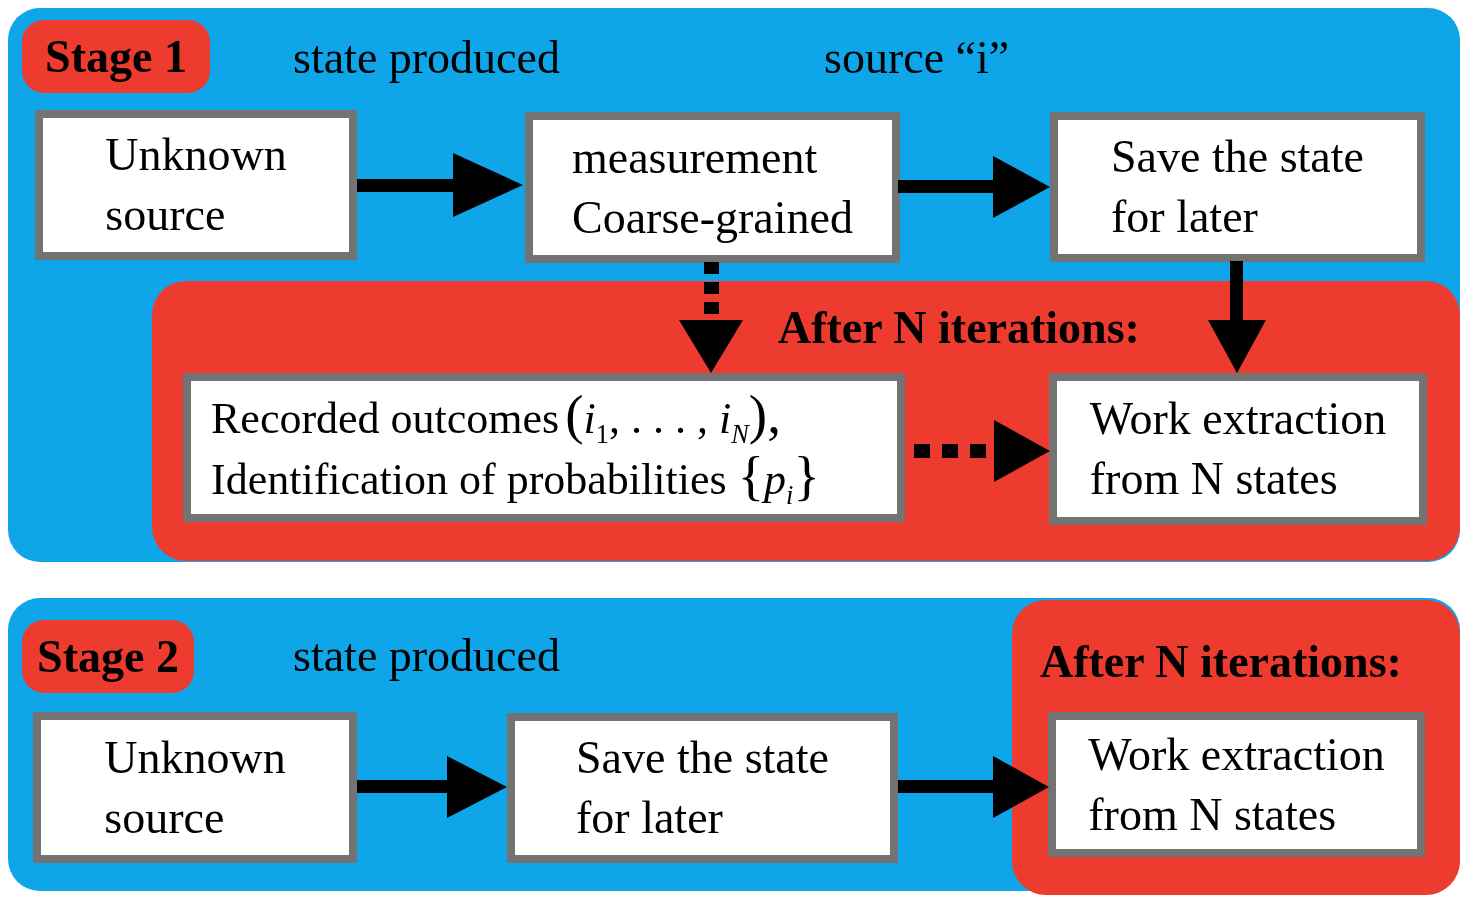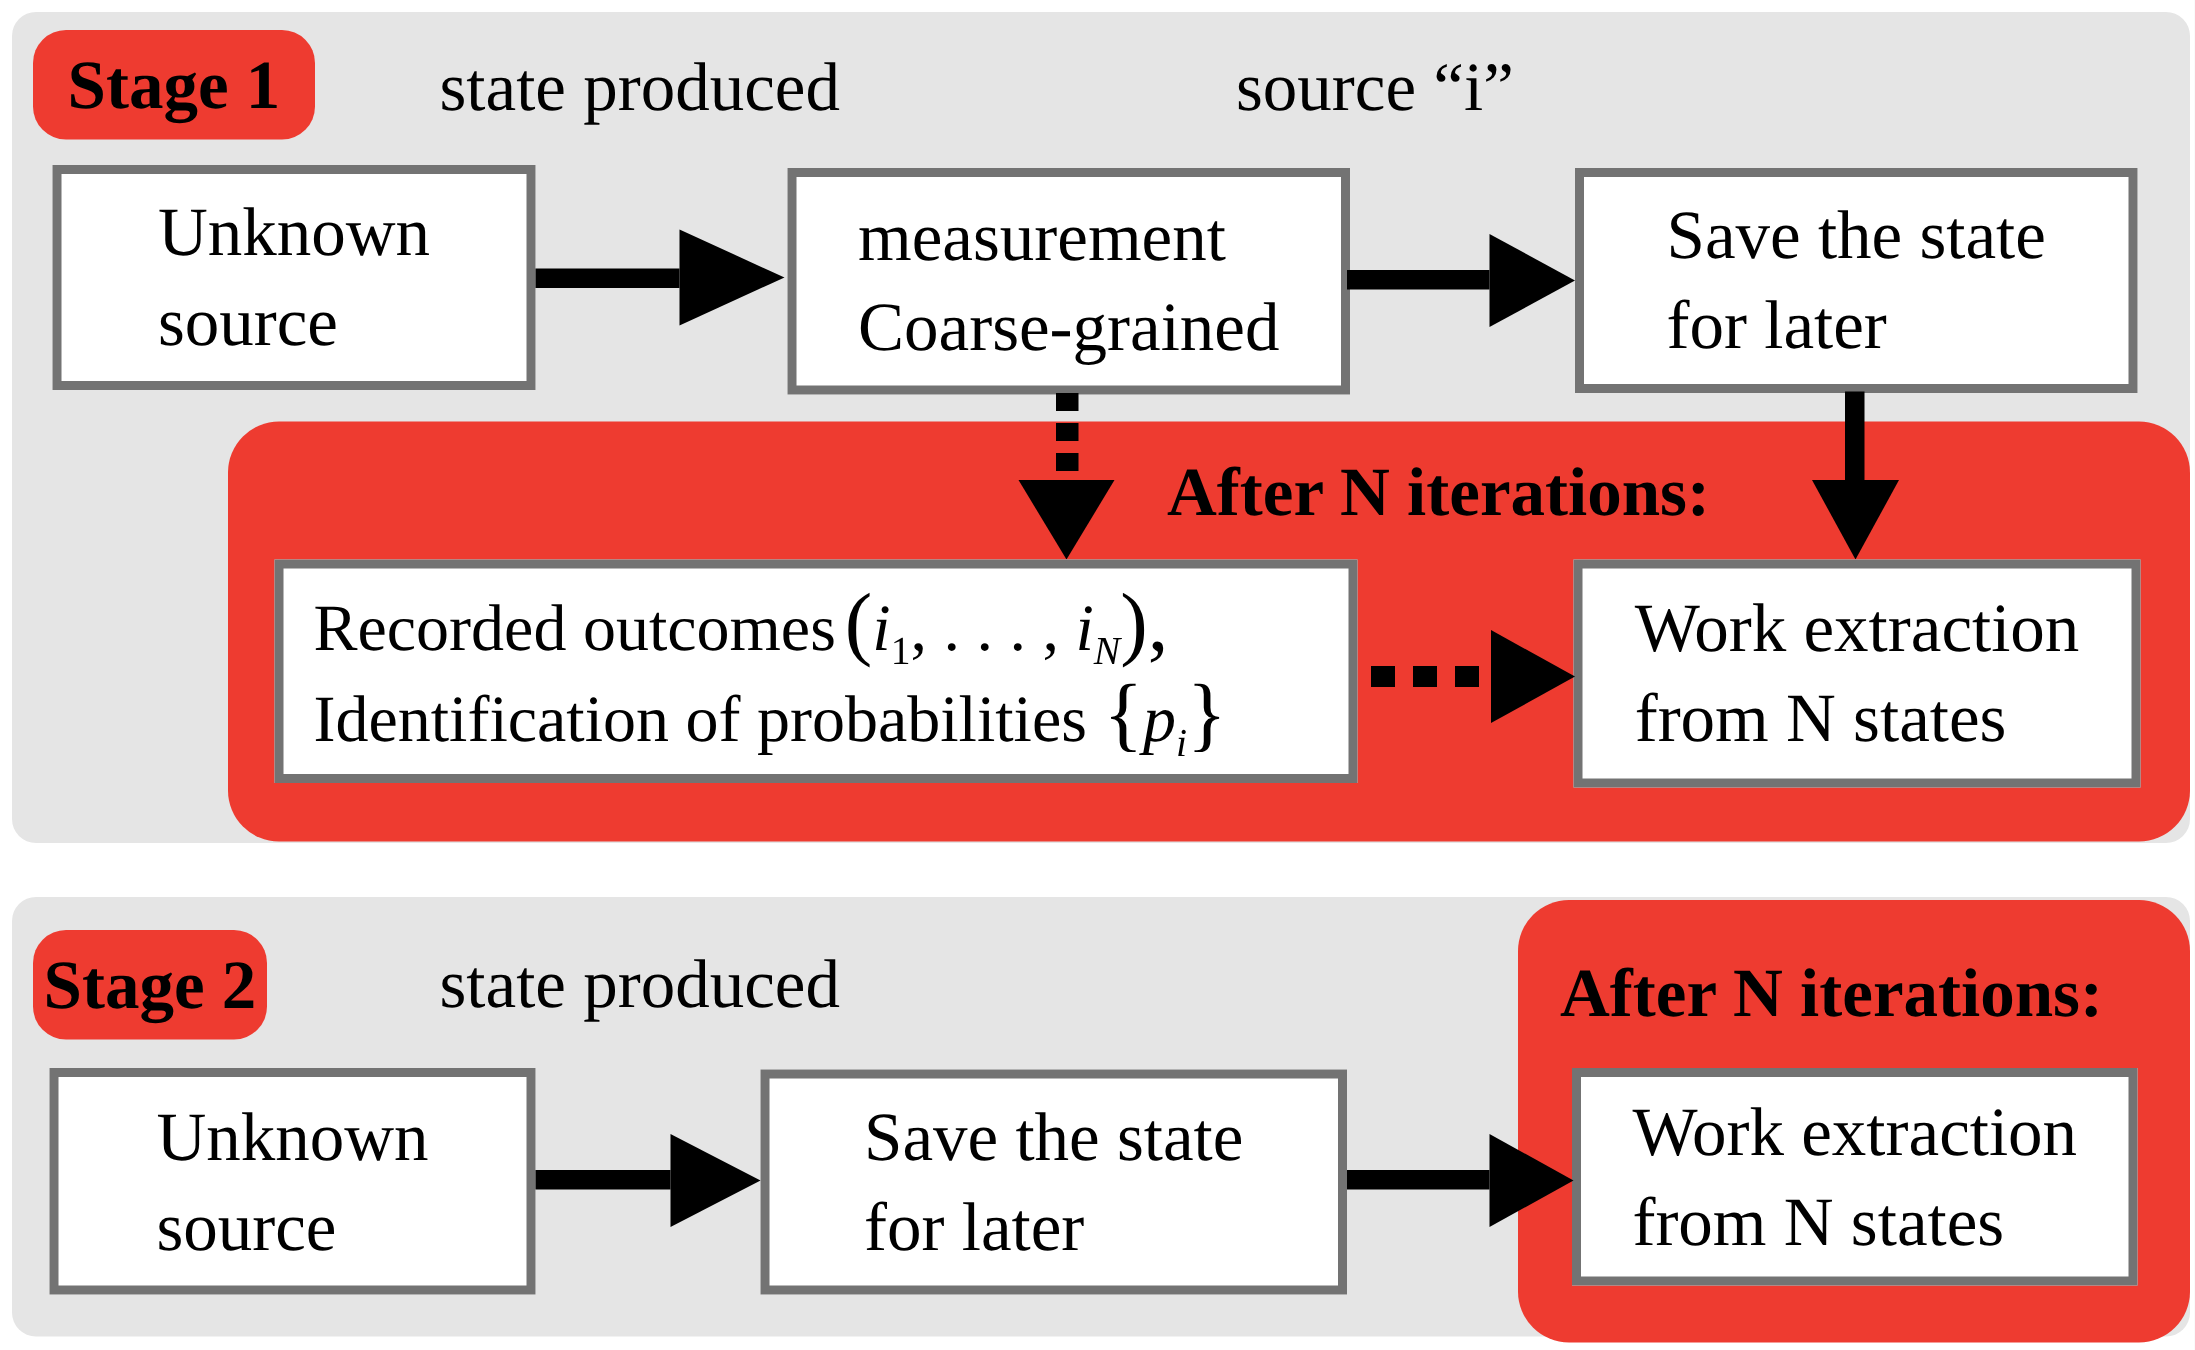--- a/index.html
+++ b/index.html
@@ -8,22 +8,22 @@
     position: relative;
     width: 1463px;
     height: 900px;
     background: #ffffff;
     font-family: "Liberation Serif", serif;
     color: #000;
     overflow: hidden;
   }
   .panel {
     position: absolute;
-    background: #e5e5e5;
-    border-radius: 16px;
+    background: #0ea5e9;
+    border-radius: 32px;
   }
   .red-group {
     position: absolute;
     background: #ee3b30;
     border-radius: 34px;
     z-index: 1;
   }
   .badge {
     position: absolute;
     background: #ee3b30;
@@ -39,21 +39,21 @@
     position: absolute;
     font-size: 46px;
     line-height: 50px;
     white-space: nowrap;
     z-index: 2;
   }
   .lbl.bold { font-weight: 700; }
   .flowbox {
     position: absolute;
     background: #ffffff;
-    border: 6px solid #737373;
+    border: 8px solid #737373;
     display: flex;
     align-items: center;
     justify-content: center;
     font-size: 46px;
     line-height: 60px;
     z-index: 2;
   }
   .flowbox .inner { display: inline-block; text-align: left; }
   .flowbox.small {
     font-size: 44px;
@@ -164,21 +164,21 @@
     </div>
 
     <div class="dot" style="left:906px; top:436px; width:16px; height:14px;"></div>
     <div class="dot" style="left:934px; top:436px; width:16px; height:14px;"></div>
     <div class="dot" style="left:962px; top:436px; width:16px; height:14px;"></div>
     <div class="head-right m55" style="left:986px; top:412px;"></div>
   </div>
 
   <div class="panel" style="left:8px; top:598px; width:1452px; height:293px;">
 
-    <div class="badge" style="left:14px; top:22px; width:156px; height:73px;">
+    <div class="badge" style="left:14px; top:22px; width:172px; height:73px;">
       <span>Stage 2</span>
     </div>
 
     <div class="lbl" style="left:285px; top:33px;">state produced</div>
 
     <div class="red-group" style="left:1004px; top:2px; width:448px; height:295px;"></div>
 
     <div class="lbl bold" style="left:1032px; top:39px; z-index:2;">After N iterations:</div>
 
     <div class="flowbox" style="left:25px; top:114px; width:324px; height:151px;">

